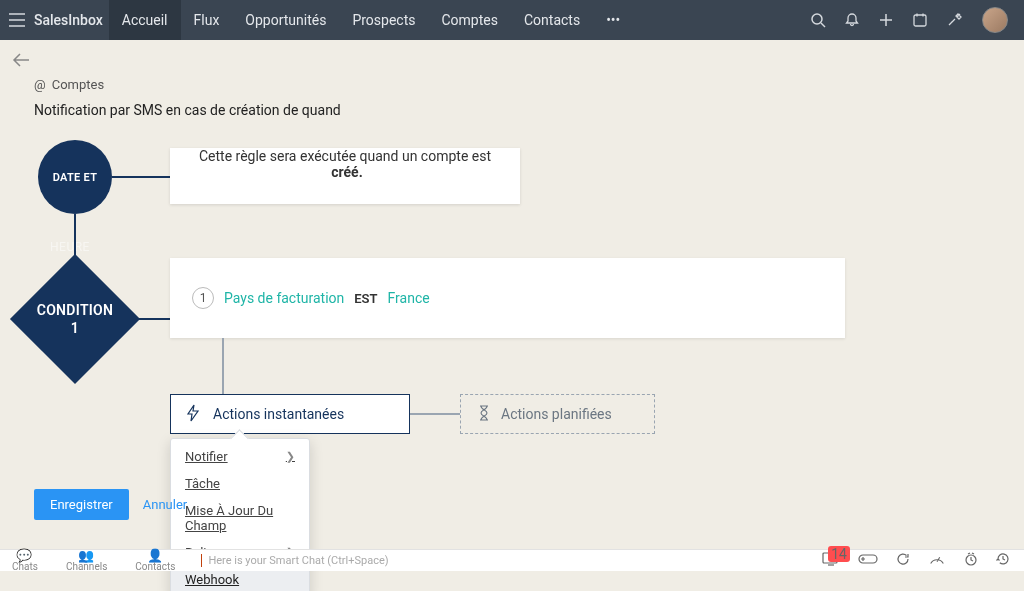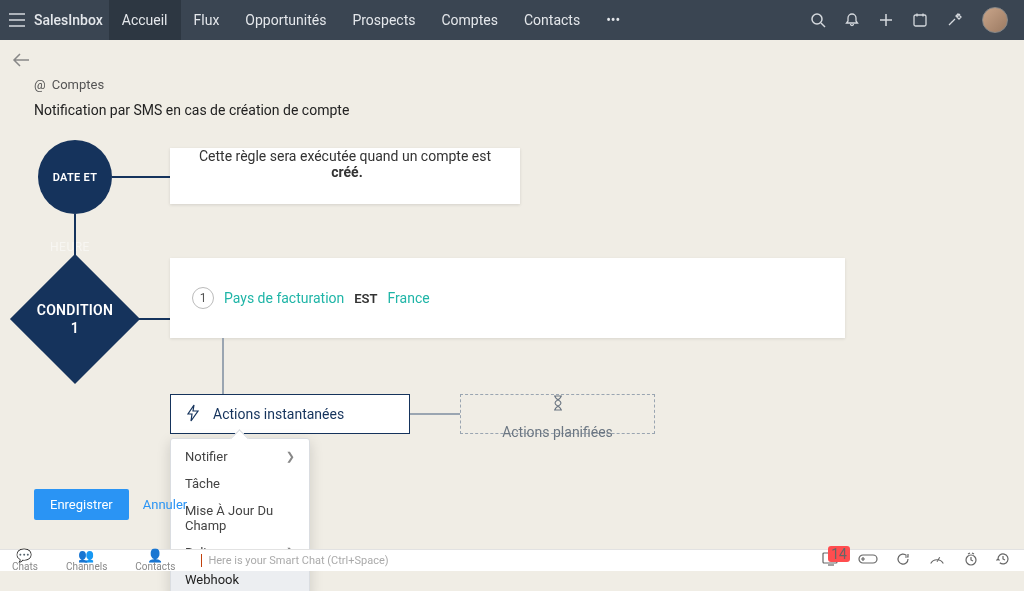--- a/index.html
+++ b/index.html
@@ -71,35 +71,35 @@
   .hconn3 { position:absolute; left:410px; top:295px; width:50px; height:2px; background:#9aa5b1; }
 
   .action-box {
     position:absolute; left:170px; top:276px; width:240px; height:40px;
     border:1.5px solid #15335c; background:#fff; display:flex; align-items:center;
     padding:0 14px; gap:12px; font-size:14px; color:#15335c;
   }
   .planned-box {
     position:absolute; left:460px; top:276px; width:195px; height:40px;
     border:1.5px dashed #9aa5b1; display:flex; align-items:center;
-    padding:0 16px; gap:10px; font-size:14px; color:#6b7682;flex-direction:column;
+    padding:0 16px; gap:10px; font-size:14px; color:#6b7682;
   }
 
   .dropdown {
     position:absolute; left:170px; top:320px; width:140px; background:#fff;
     border:1px solid #dadde1; box-shadow:0 4px 14px rgba(0,0,0,.15);
     border-radius:3px; padding:4px 0;
   }
   .dropdown::before {
     content:""; position:absolute; top:-7px; left:62px;
     width:12px; height:12px; background:#fff; border-left:1px solid #dadde1; border-top:1px solid #dadde1;
     transform:rotate(45deg);
   }
   .dd-item {
-    padding:6px 14px; font-size:13px; color:#444; display:flex; justify-content:space-between; align-items:center;
+    padding:6px 14px; font-size:13px; color:#444; display:flex; justify-content:space-between; align-items:center;text-decoration:underline;
   }
   .dd-item.hover { background:#eceef1; color:#222; }
   .chev { color:#888; font-size:11px; }
 
   .footer-actions {
     position:absolute; left:34px; bottom:28px; display:flex; gap:14px; align-items:center;
   }
   .btn-primary { background:#2a94f4; color:#fff; border:none; padding:8px 16px; font-size:13px; border-radius:2px; }
   .btn-link { color:#2a94f4; font-size:13px; }
 
@@ -173,21 +173,21 @@
     <span class="backarrow">
       <svg width="18" height="14" viewBox="0 0 18 14">
           <path d="M8 1L2 7l6 6M2 7h15" stroke="#888" stroke-width="1.5" fill="none"></path>
         </svg>
     </span>
   </div>
   <div class="metarow">
     <span>@</span>
     <span>Comptes</span>
   </div>
-  <div class="desc">Notification par SMS en cas de création de compte</div>
+  <div class="desc">Notification par SMS en cas de création de quand</div>
 
   <div class="canvas">
     <div class="node-circle">
       <span>DATE ET</span>
     </div>
     <div class="heure-label">HEURE</div>
 
     <div class="hconn1"></div>
     <div class="rule-card">
       <span>Cette règle sera exécutée quand un compte est</span>

